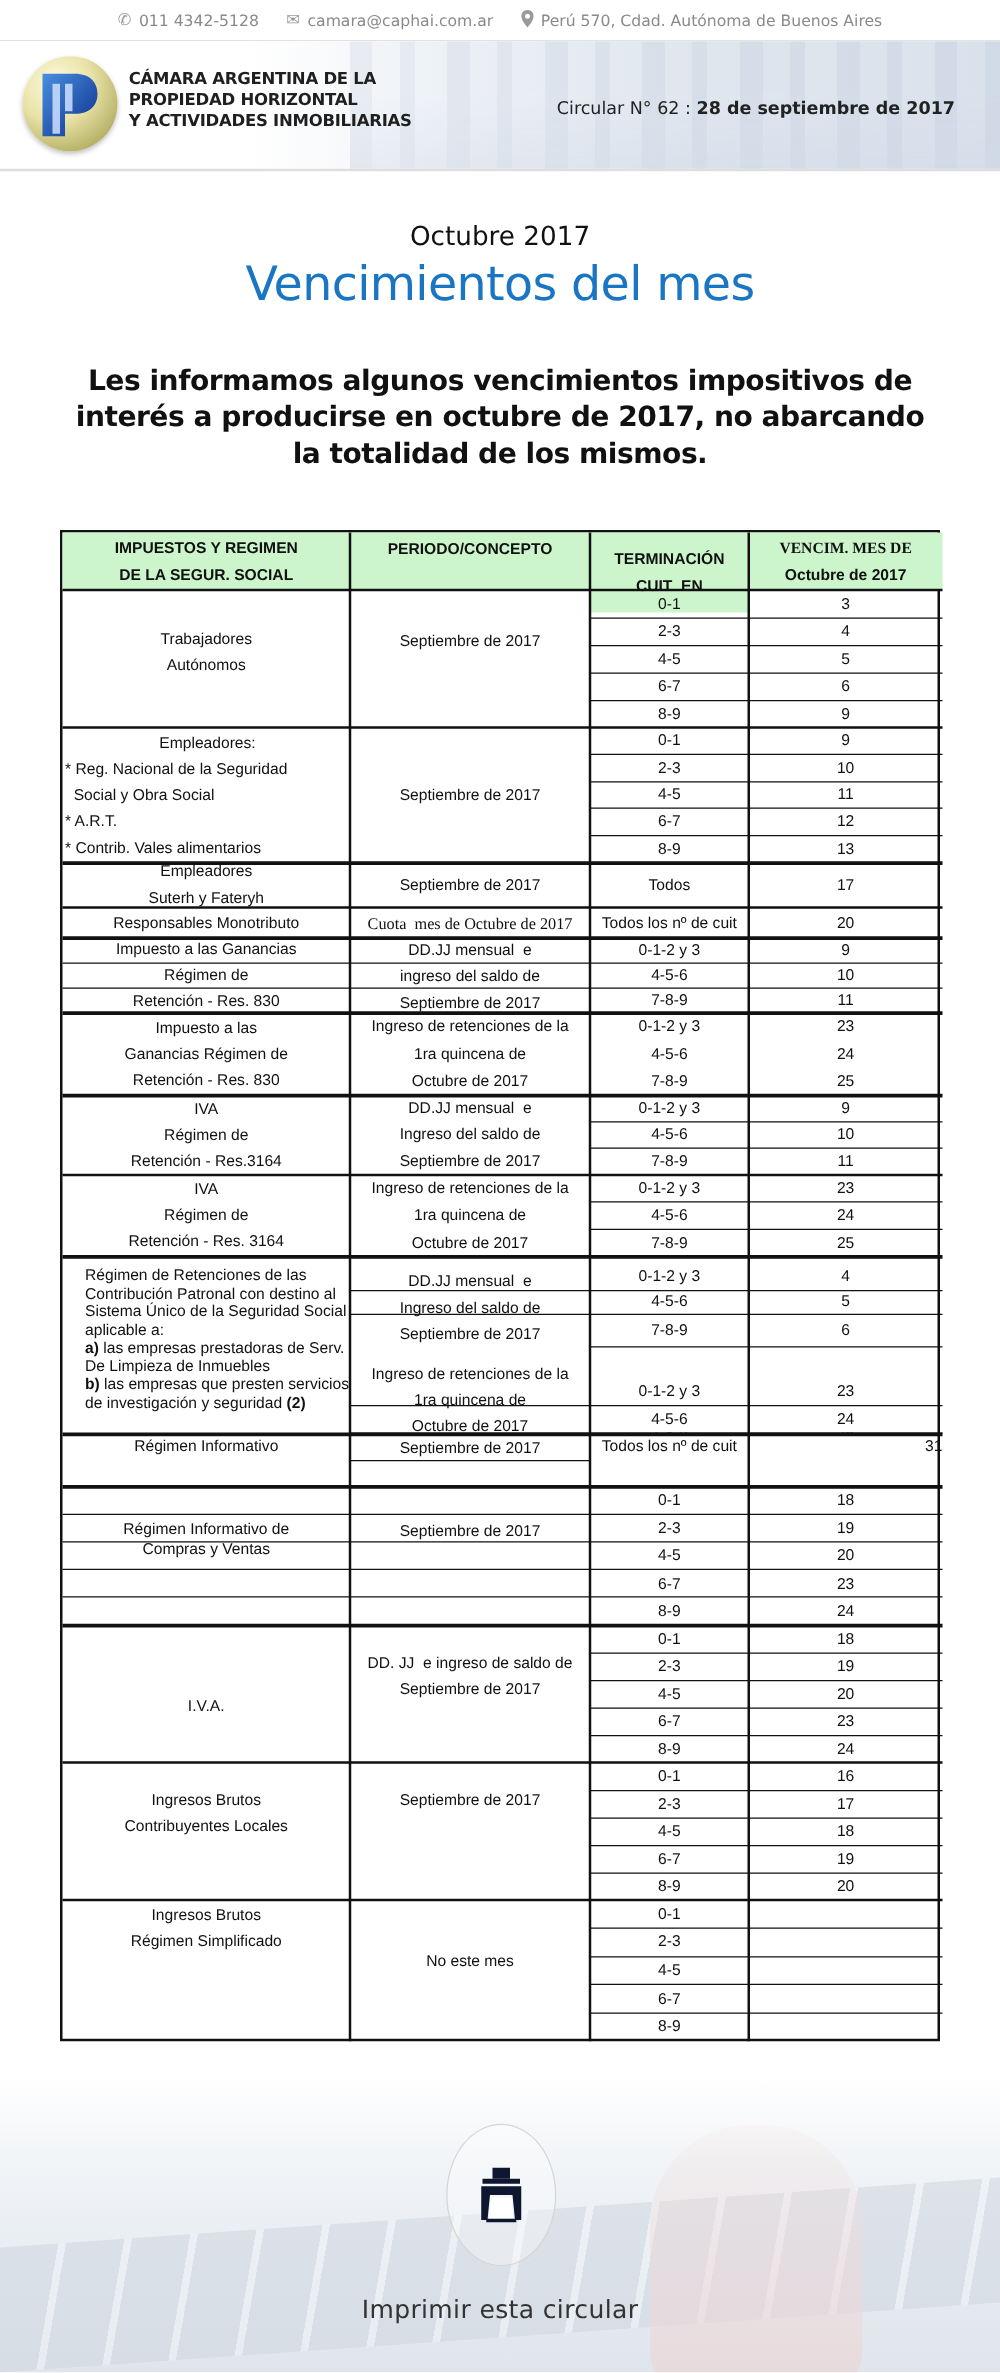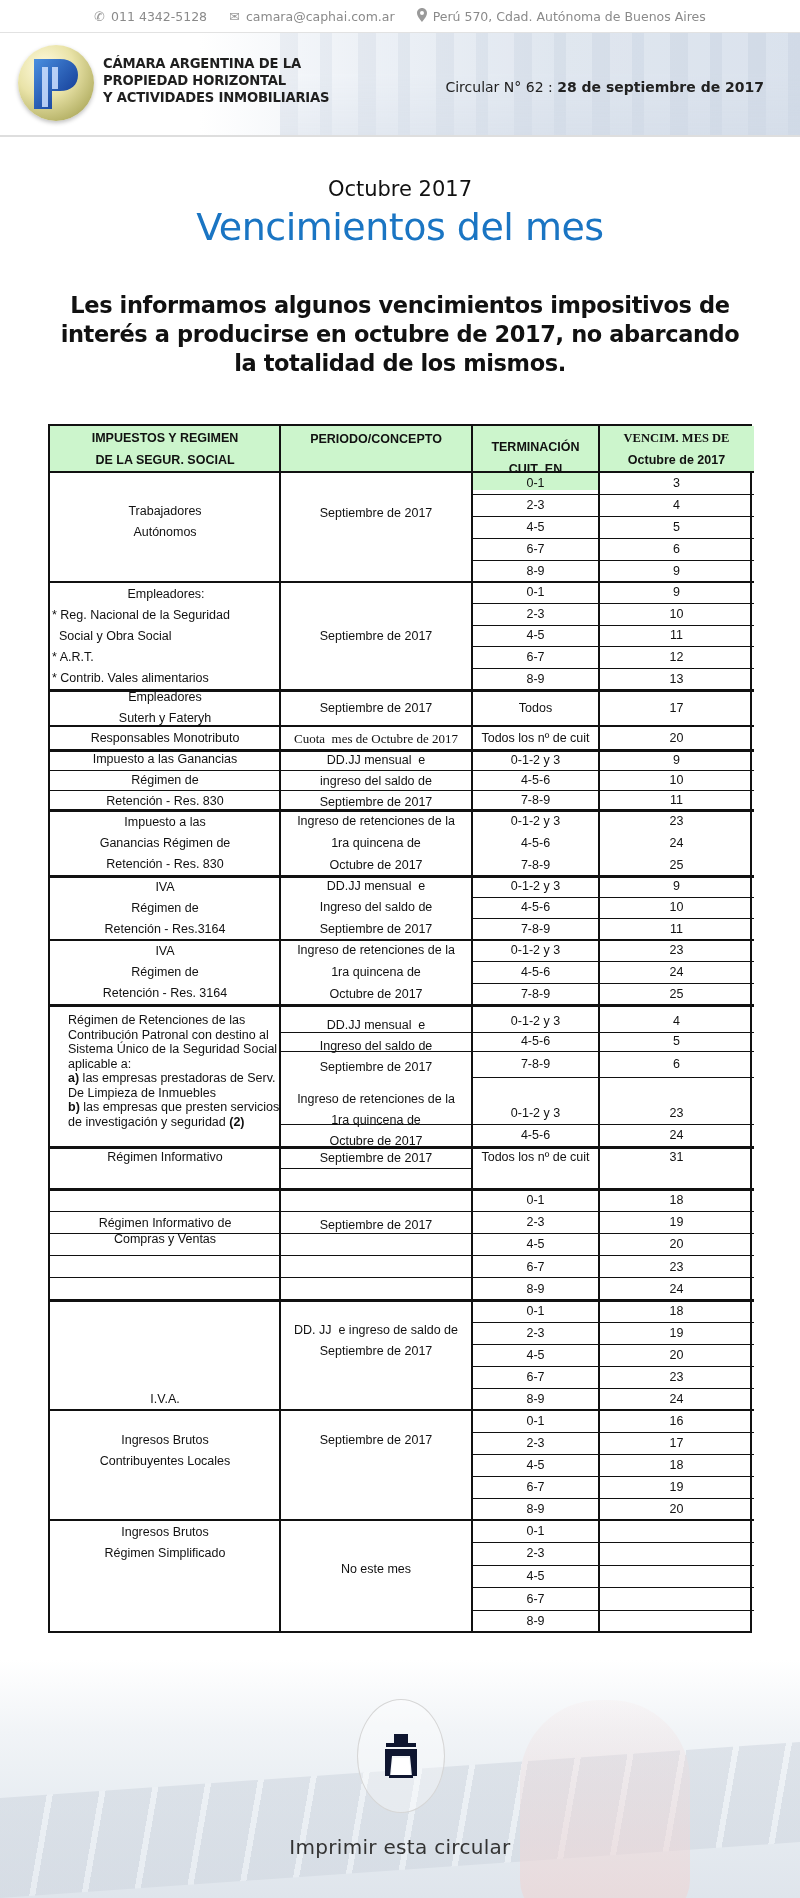--- a/index.html
+++ b/index.html
@@ -414,21 +414,21 @@
       <div style="white-space: pre;">Régimen Informativo</div>
       <div style="white-space: pre;">de Expensas</div>
     </div>
     <div class="cell" style="left: 230px; top: 721px; width: 192px; height: 42px; justify-content: flex-start; padding-top: 1px;">
       <div style="white-space: pre;">Septiembre de 2017</div>
     </div>
     <div class="hline" style="top: 741.5px; left: 230px; width: 192px; border-top: 1px solid rgb(17, 17, 17);"></div>
     <div class="cell" style="left: 422px; top: 721px; width: 127px; height: 42px; justify-content: flex-start; padding-top: 0px;">
       <div>Todos los nº de cuit</div>
     </div>
-    <div class="cell" style="left: 549px; top: 721px; width: 155px; height: 42px; justify-content: flex-start; padding-top: 0px;">
+    <div class="cell" style="left: 549px; top: 721px; width: 155px; height: 42px; justify-content: flex-start; padding-top: 0px; align-items: flex-end;">
       <div>31</div>
     </div>
     <div class="hline" style="top: 761.5px; left: 0px; width: 704px; border-top: 3px solid rgb(17, 17, 17);"></div>
     <div class="cell" style="left: 0px; top: 763px; width: 230px; height: 111px; justify-content: flex-start; padding-top: 26px; line-height: 16px;">
       <div style="white-space: pre;">Régimen Informativo de</div>
       <div style="white-space: pre;">Compras y Ventas</div>
     </div>
     <div class="cell" style="left: 230px; top: 763px; width: 192px; height: 111px; justify-content: flex-start; padding-top: 26px;">
       <div style="white-space: pre;">Septiembre de 2017</div>
     </div>
@@ -460,21 +460,21 @@
       <div>23</div>
     </div>
     <div class="hline" style="top: 851.3px; left: 0px; width: 704px; border-top: 1px solid rgb(17, 17, 17);"></div>
     <div class="cell" style="left: 422px; top: 851.8px; width: 127px; height: 22.2px; justify-content: flex-end;">
       <div>8-9</div>
     </div>
     <div class="cell" style="left: 549px; top: 851.8px; width: 155px; height: 22.2px; justify-content: flex-end;">
       <div>24</div>
     </div>
     <div class="hline" style="top: 872.5px; left: 0px; width: 704px; border-top: 3px solid rgb(17, 17, 17);"></div>
-    <div class="cell" style="left: 0px; top: 874px; width: 230px; height: 110px; justify-content: flex-end; padding-top: 20px;">
+    <div class="cell" style="left: 0px; top: 874px; width: 230px; height: 110px; justify-content: center; padding-top: 20px;">
       <div style="white-space: pre;">I.V.A.</div>
     </div>
     <div class="cell" style="left: 230px; top: 874px; width: 192px; height: 110px; justify-content: flex-start; padding-top: 20px;">
       <div style="white-space: pre;">DD. JJ  e ingreso de saldo de</div>
       <div style="white-space: pre;">Septiembre de 2017</div>
     </div>
     <div class="cell" style="left: 422px; top: 874px; width: 127px; height: 22px;">
       <div>0-1</div>
     </div>
     <div class="cell" style="left: 549px; top: 874px; width: 155px; height: 22px;">

